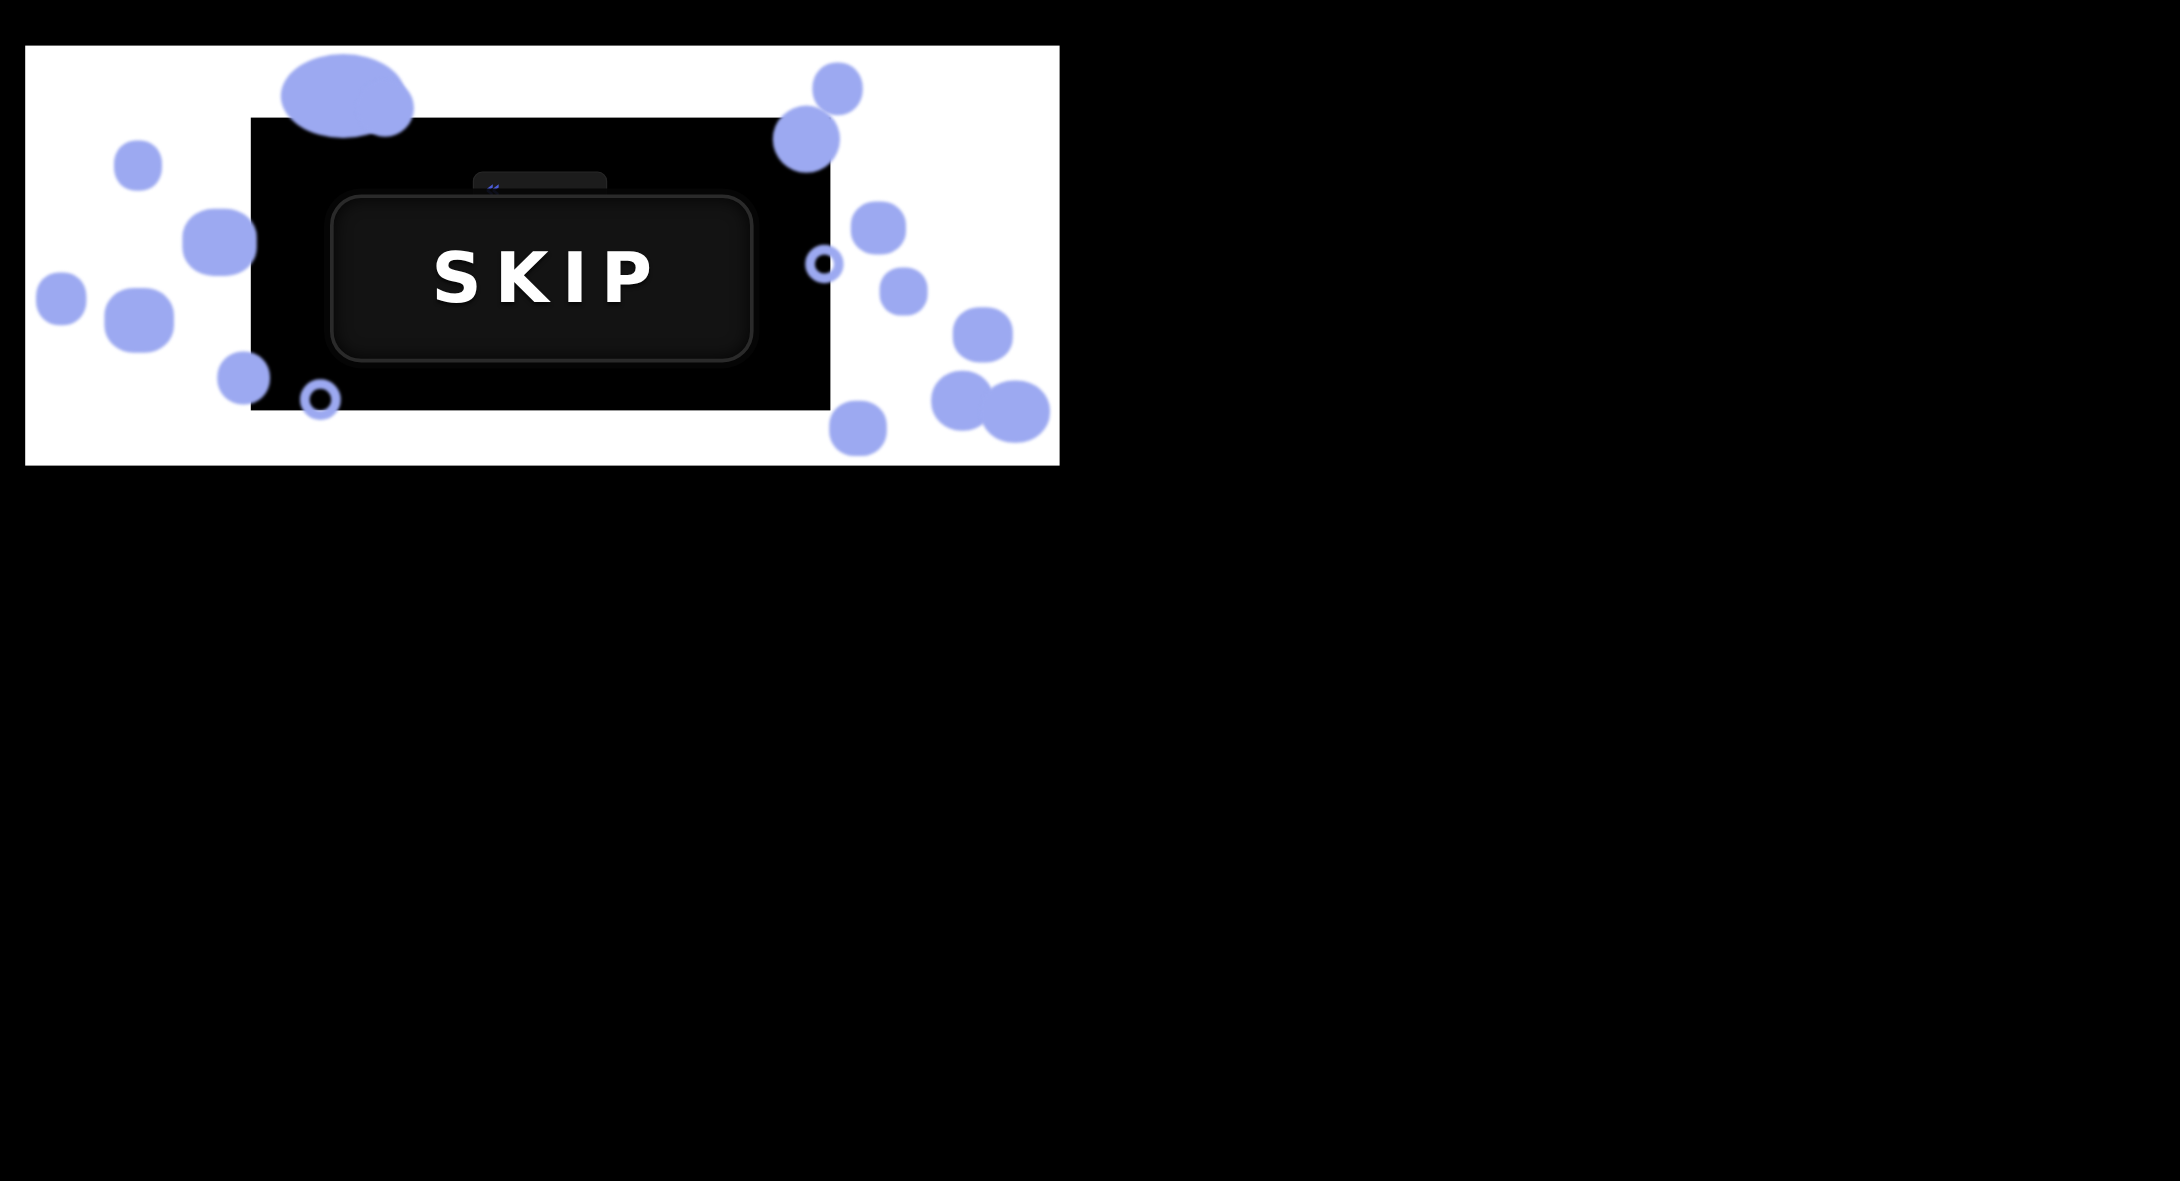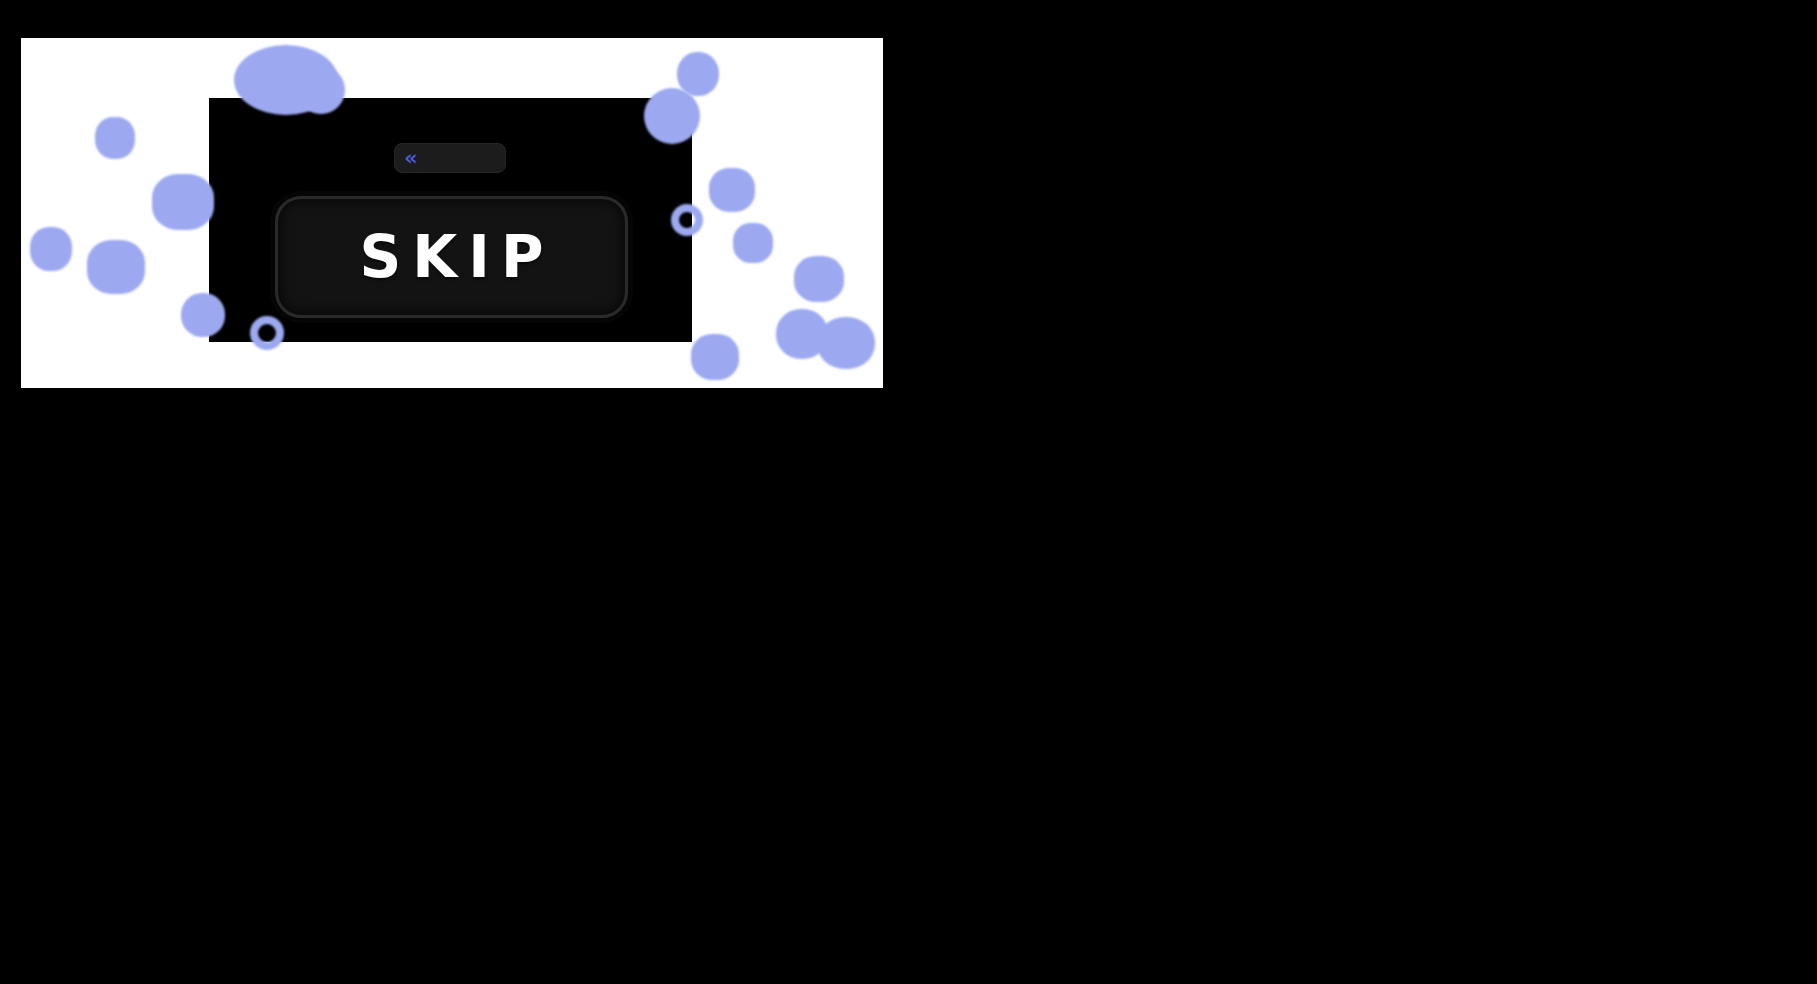--- a/index.html
+++ b/index.html
@@ -53,31 +53,30 @@
     font-weight: bold;
     padding-left: 9px;
     line-height: 1;
     transform: scaleY(1.05);
   }
   .skip-btn {
     position: absolute;
     left: 66px;
     top: 64px;
     width: 353px;
-    height: 122px;
+    height: 140px;
     background: var(--button-bg, #131313);
     border: 3px solid var(--button-border, #2a2a2a);
     border-radius: 26px;
     box-shadow: 0 0 0 5px rgba(5,5,5,0.9), inset 0 0 14px rgba(0,0,0,0.85);
     display: flex;
     align-items: center;
     justify-content: center;
     cursor: pointer;
     padding: 0;
-    margin-top: 34px;
   }
   .skip-label {
     color: var(--button-text, #fff);
     font-size: 58px;
     font-weight: bold;
     letter-spacing: 11px;
     padding-left: 11px; 
     text-shadow: 0 2px 3px rgba(0,0,0,0.6);
     font-family: "DejaVu Sans", sans-serif;
   }

